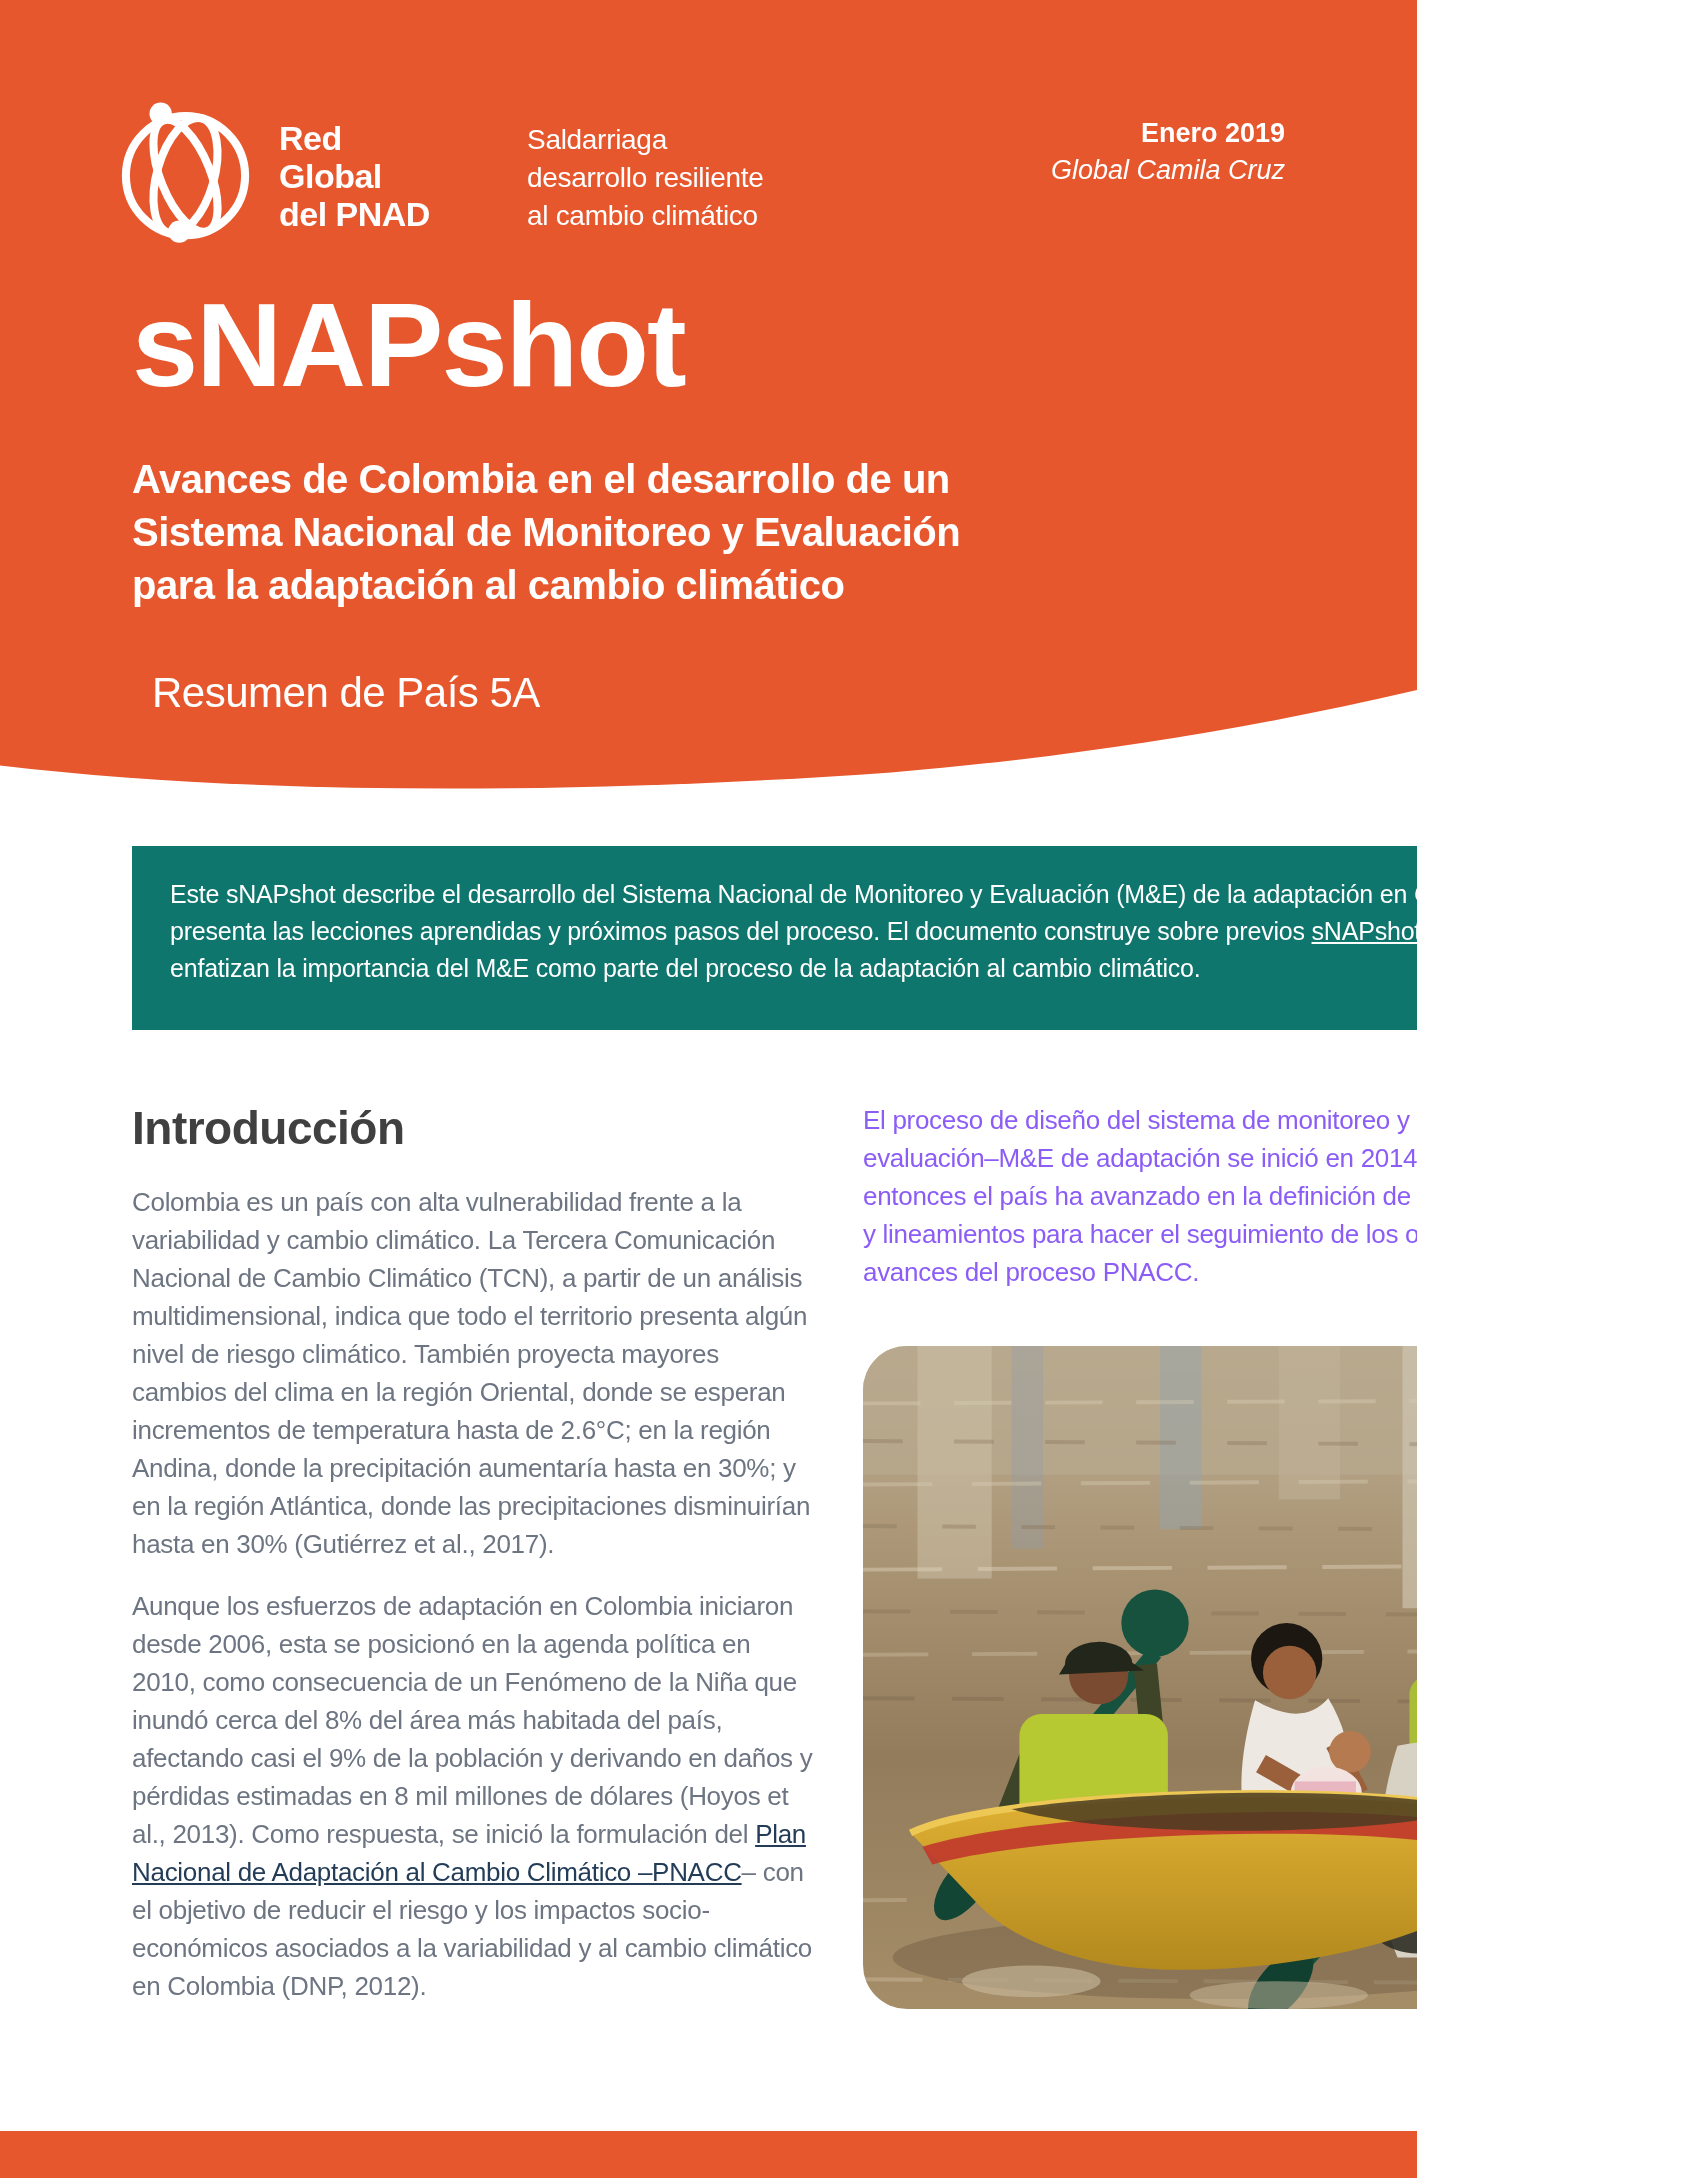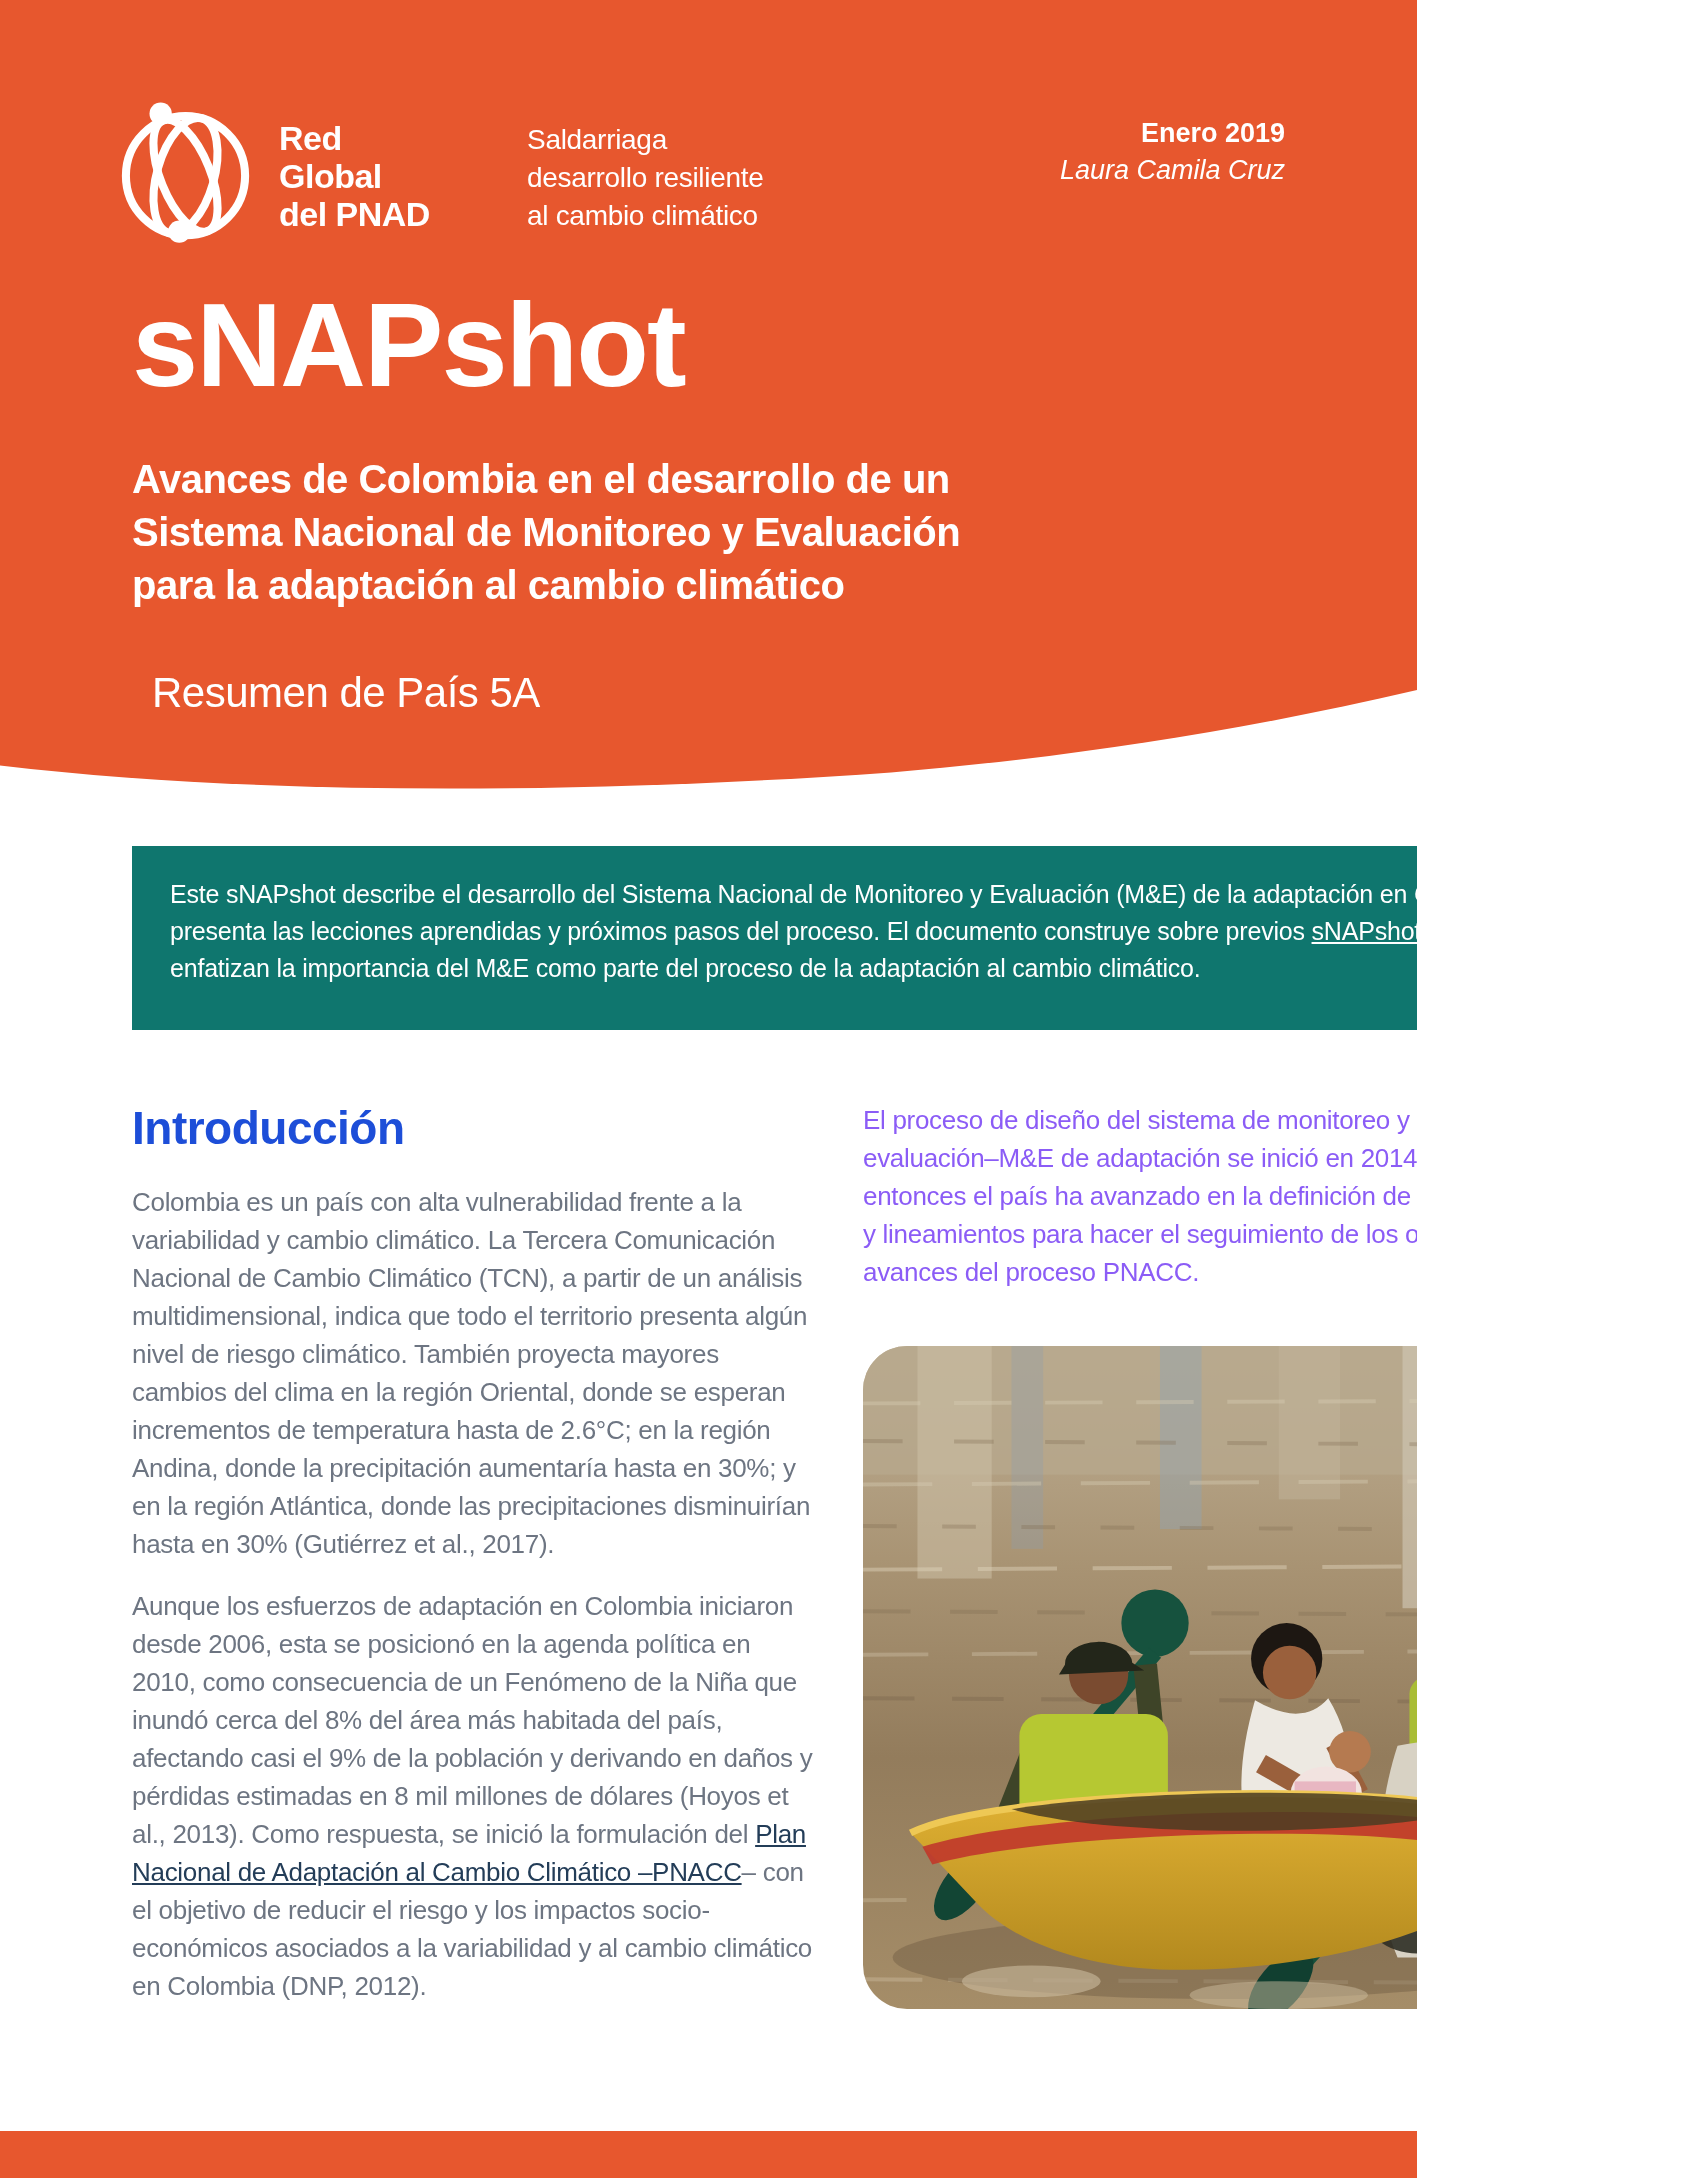--- a/index.html
+++ b/index.html
@@ -72,39 +72,39 @@
   </div>
 
   <div class="hdr-text tagline">
     <div>Saldarriaga</div>
     <div>desarrollo resiliente</div>
     <div>al cambio climático</div>
   </div>
 
   <div class="hdr-text datebox">
     <div class="date">Enero 2019</div>
-    <div class="author">Laura Camila Cruz</div>
+    <div class="author">Global Camila Cruz</div>
   </div>
 
   <div class="hdr-text doc-title">sNAPshot</div>
 
   <div class="hdr-text doc-subtitle">
     <div>Avances de Colombia en el desarrollo de un</div>
     <div>Sistema Nacional de Monitoreo y Evaluación</div>
     <div>para la adaptación al cambio climático</div>
   </div>
 
   <div class="hdr-text doc-series">Resumen de País 5A</div>
 
   <div class="summary-box" style="background:#0f766e;">
     <span>Este sNAPshot describe el desarrollo del Sistema Nacional de Monitoreo y Evaluación (M&amp;E) de la adaptación en Colombia y presenta las lecciones aprendidas y próximos pasos del proceso. El documento construye sobre previos </span><a>sNAPshots</a><span> que enfatizan la importancia del M&amp;E como parte del proceso de la adaptación al cambio climático.</span>
   </div>
 
   <div class="col-left">
-    <h2 class="section-heading" style="color:#1d4ed8;">Introducción</h2>
+    <h2 class="section-heading" style="color:#404040;">Introducción</h2>
     <p class="body-par" style="color:#6d7582;">Colombia es un país con alta vulnerabilidad frente a la variabilidad y cambio climático. La Tercera Comunicación Nacional de Cambio Climático (TCN), a partir de un análisis multidimensional, indica que todo el territorio presenta algún nivel de riesgo climático. También proyecta mayores cambios del clima en la región Oriental, donde se esperan incrementos de temperatura hasta de 2.6°C; en la región Andina, donde la precipitación aumentaría hasta en 30%; y en la región Atlántica, donde las precipitaciones disminuirían hasta en 30% (Gutiérrez et al., 2017).</p>
     <p class="body-par" style="color:#6d7582;">
       <span>Aunque los esfuerzos de adaptación en Colombia iniciaron desde 2006, esta se posicionó en la agenda política en 2010, como consecuencia de un Fenómeno de la Niña que inundó cerca del 8% del área más habitada del país, afectando casi el 9% de la población y derivando en daños y pérdidas estimadas en 8 mil millones de dólares (Hoyos et al., 2013). Como respuesta, se inició la formulación del </span><a class="body-link" style="color:#233d58;">Plan Nacional de Adaptación al Cambio Climático –PNACC</a><span>– con el objetivo de reducir el riesgo y los impactos socio-económicos asociados a la variabilidad y al cambio climático en Colombia (DNP, 2012).</span>
     </p>
   </div>
 
   <div class="col-right">
     <p class="body-par" style="color:#8b5cf6;">El proceso de diseño del sistema de monitoreo y evaluación–M&amp;E de adaptación se inició en 2014, y desde entonces el país ha avanzado en la definición de indicadores y lineamientos para hacer el seguimiento de los objetivos y avances del proceso PNACC.</p>
   </div>
 

